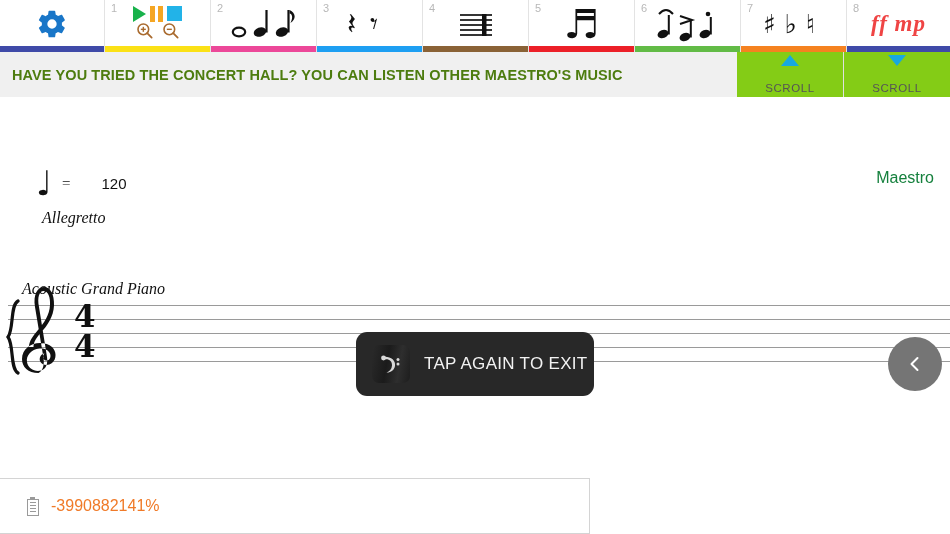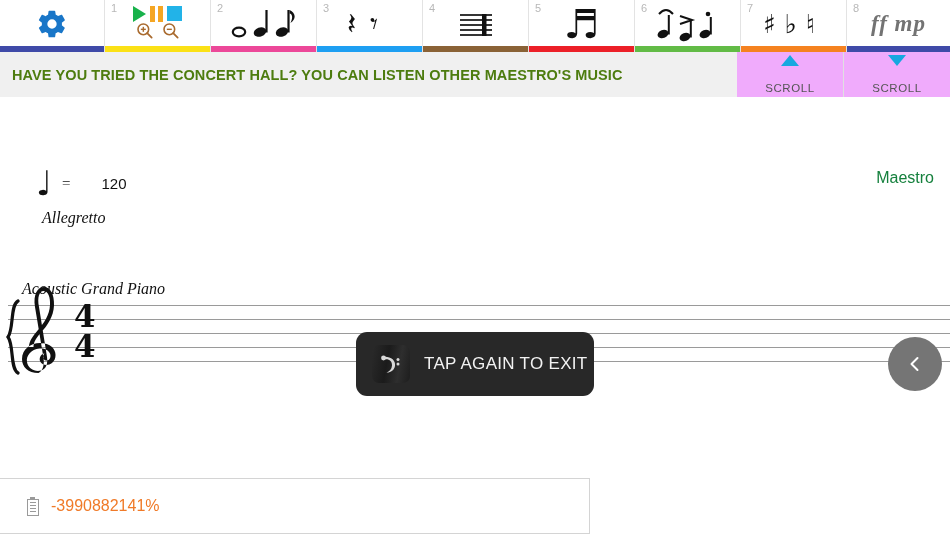--- a/index.html
+++ b/index.html
@@ -70,21 +70,21 @@
     letter-spacing:0.1px;
     font-family:"Liberation Sans", sans-serif;
     white-space:nowrap;
   }
   #scrollPanel{
     position:absolute;left:737px;top:0;width:213px;height:45px;
     display:flex;background:#ffffff;
     border-bottom:1px solid #d6d6d6;
   }
   .scrollBtn{
-    flex:1;height:45px;background:#f0abfc;
+    flex:1;height:45px;background:#84cc16;
     border-right:1px solid #e0e0e0;
     display:flex;flex-direction:column;align-items:center;justify-content:center;
     gap:16px;box-sizing:border-box;
   }
   .scrollBtn:last-child{border-right:none;}
   .scrollBtn .arrow-up{width:0;height:0;border-left:9px solid transparent;border-right:9px solid transparent;border-bottom:11px solid #17a8e0;}
   .scrollBtn .arrow-down{width:0;height:0;border-left:9px solid transparent;border-right:9px solid transparent;border-top:11px solid #17a8e0;}
   .scrollBtn .slabel{font-size:11.5px;color:#555555;letter-spacing:0.6px;font-family:"Liberation Sans", sans-serif;}
 
   
@@ -304,21 +304,21 @@
     <div class="glyphs musicfont" style="font-size:26px;letter-spacing:9px;">
       <span>♯</span>
         <span>♭</span>
         <span>♮</span>
     </div>
     <div class="underline" style="background:#f58220"></div>
   </div>
 
   <div class="tab" style="width:103px;border-right:none;">
     <span class="tabnum">8</span>
-    <div class="glyphs" style="font-family:'Liberation Serif',serif;font-style:italic;font-weight:bold;font-size:23px;color:#737373;letter-spacing:1px;">
+    <div class="glyphs" style="font-family:'Liberation Serif',serif;font-style:italic;font-weight:bold;font-size:23px;color:#ef4444;letter-spacing:1px;">
       <span>ff mp</span>
     </div>
     <div class="underline" style="background:#3f4aa8"></div>
   </div>
 </div>
 
 <div id="bannerRow" style="background: rgb(240, 240, 240);">
   <div id="bannerText" style="color: #4d7c0f; text-align: right;">HAVE YOU TRIED THE CONCERT HALL? YOU CAN LISTEN OTHER MAESTRO'S MUSIC</div>
 
   <div id="scrollPanel">

